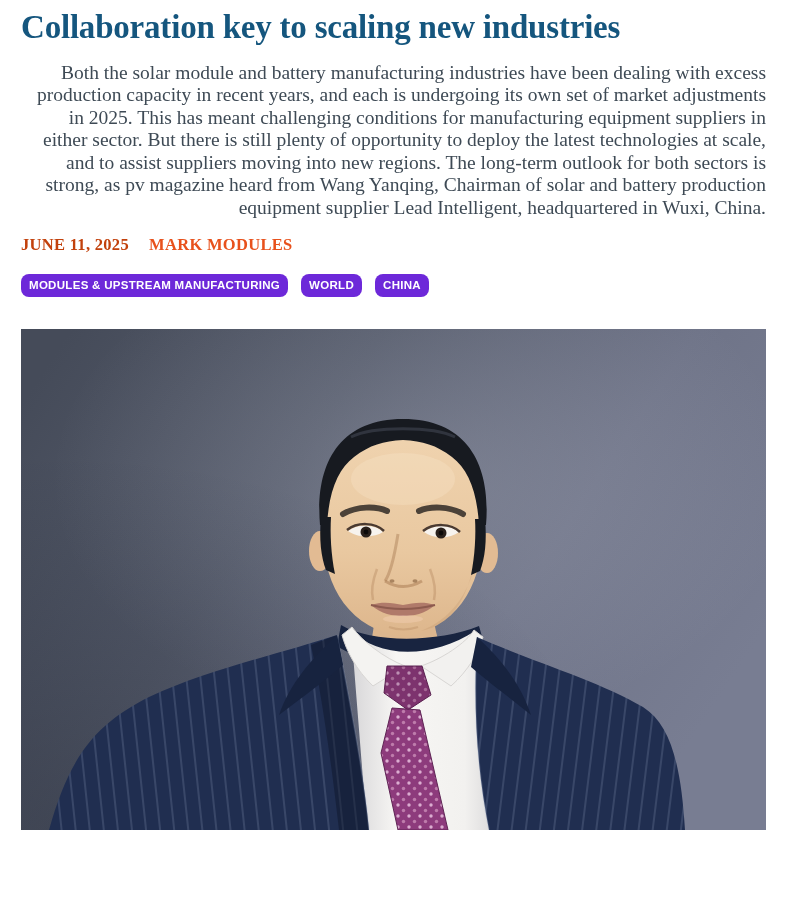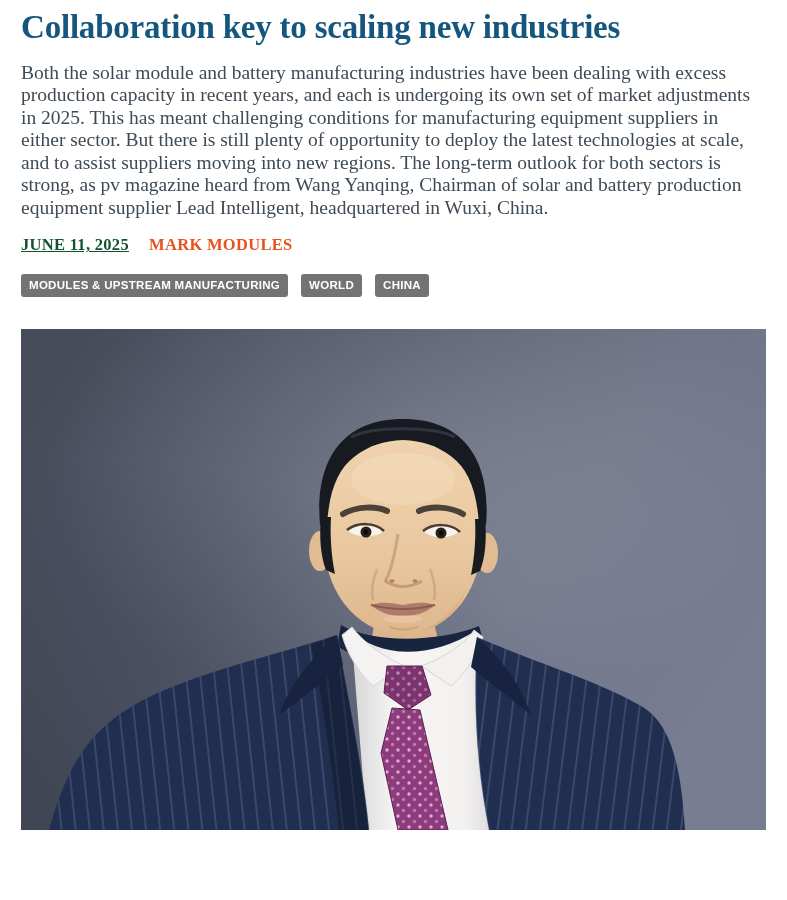--- a/index.html
+++ b/index.html
@@ -8,29 +8,30 @@
   .container{padding:0 21px;}
   h1.article-title{
     margin:8px 0 0;max-width:655px;
     font:bold 33px/1.18 "Liberation Serif", serif;
     color:#15567E;letter-spacing:-0.2px;
   }
   p.article-lead{
     margin:15px 0 0;width:745px;
     font:19.5px/22.5px "Liberation Serif", serif;
     color:#3E4A55;
+    text-align:right;
   }
   .meta-row{margin-top:17px;font:bold 16.5px/1.15 "Liberation Serif", serif;}
-  .meta-date{color:#14532d;letter-spacing:.3px;margin-right:16px;text-decoration:underline;}
+  .meta-date{color:#c2410c;letter-spacing:.3px;margin-right:16px;}
   .meta-author{color:#E8511C;letter-spacing:.3px;text-decoration:none;cursor:pointer;}
   .tags-row{margin-top:19px;display:flex;gap:13px;align-items:flex-start;}
   .tag{
-    display:inline-block;background:#737373;color:#FFFFFF;
+    display:inline-block;background:#6d28d9;color:#FFFFFF;
     font:bold 11.5px/1 "Liberation Sans", sans-serif;
-    padding:6px 8px 5px;border-radius:3px;letter-spacing:.3px;
+    padding:6px 8px 5px;border-radius:8px;letter-spacing:.3px;
     text-decoration:none;white-space:nowrap;cursor:pointer;
   }
   figure.featured{margin:32px 0 0;width:745px;height:501px;padding:0;}
   figure.featured svg{display:block;}
 </style>
 </head>
 <body>
 
 <div class="container">
 

